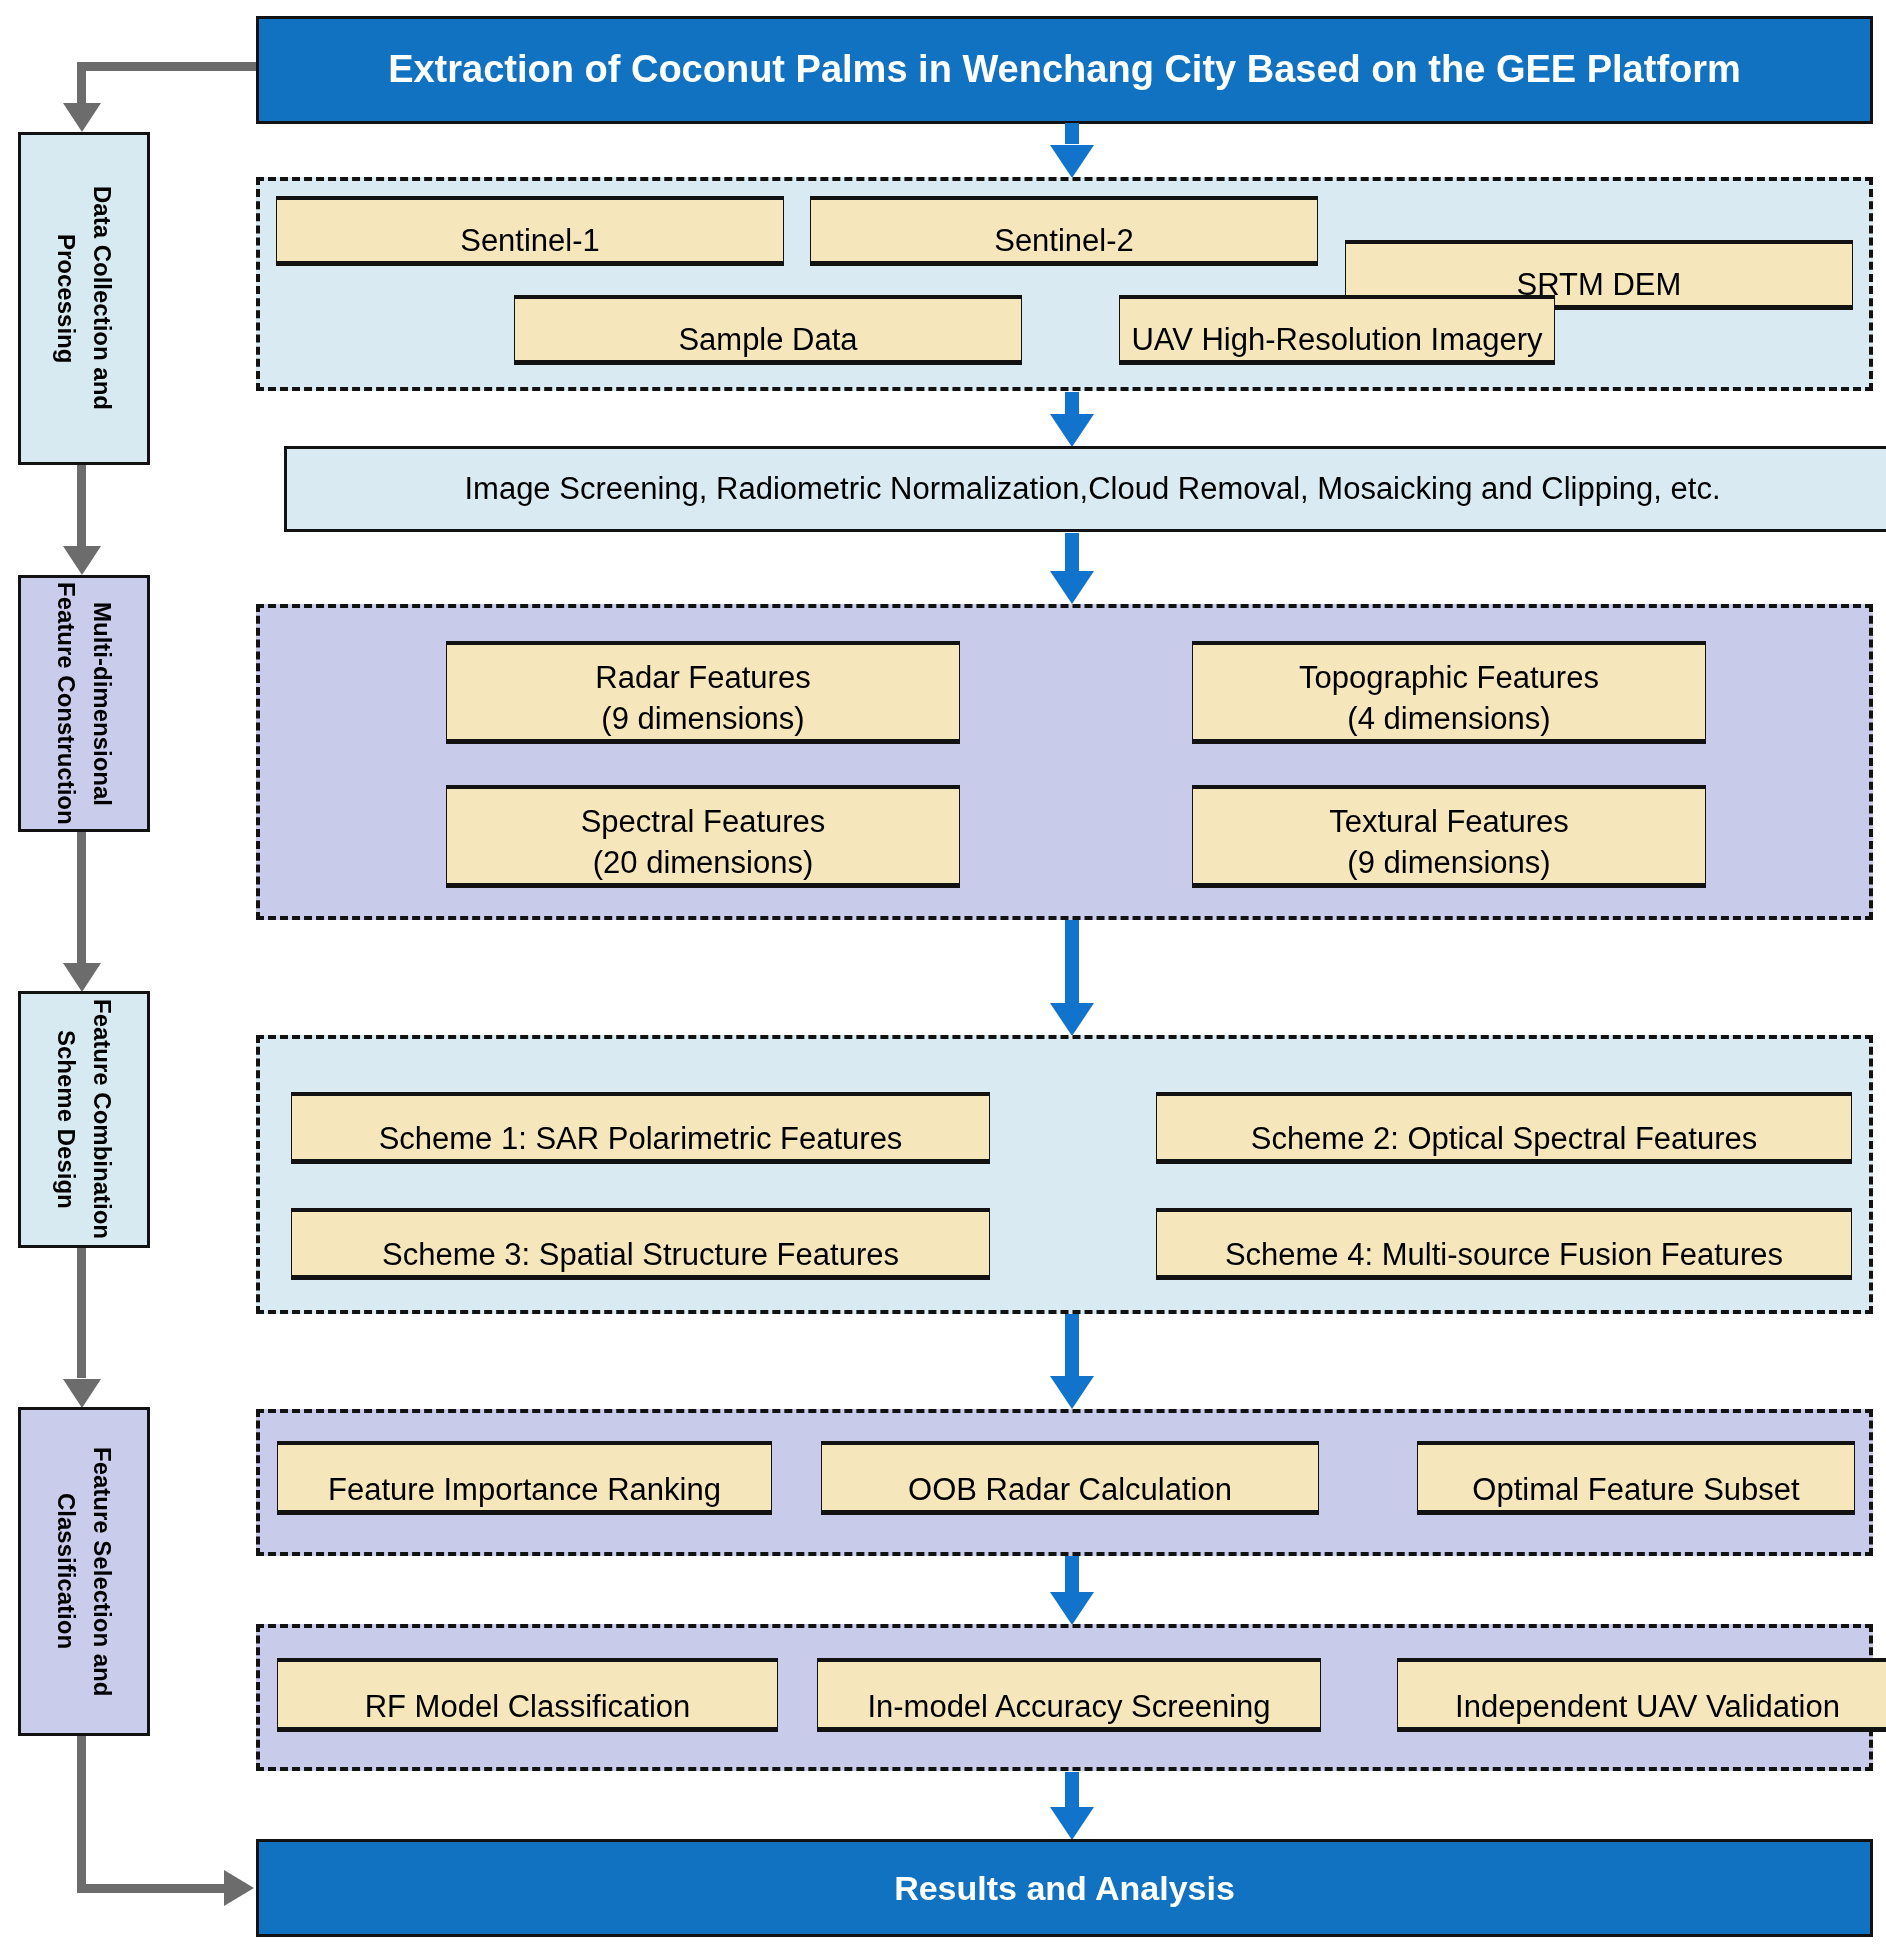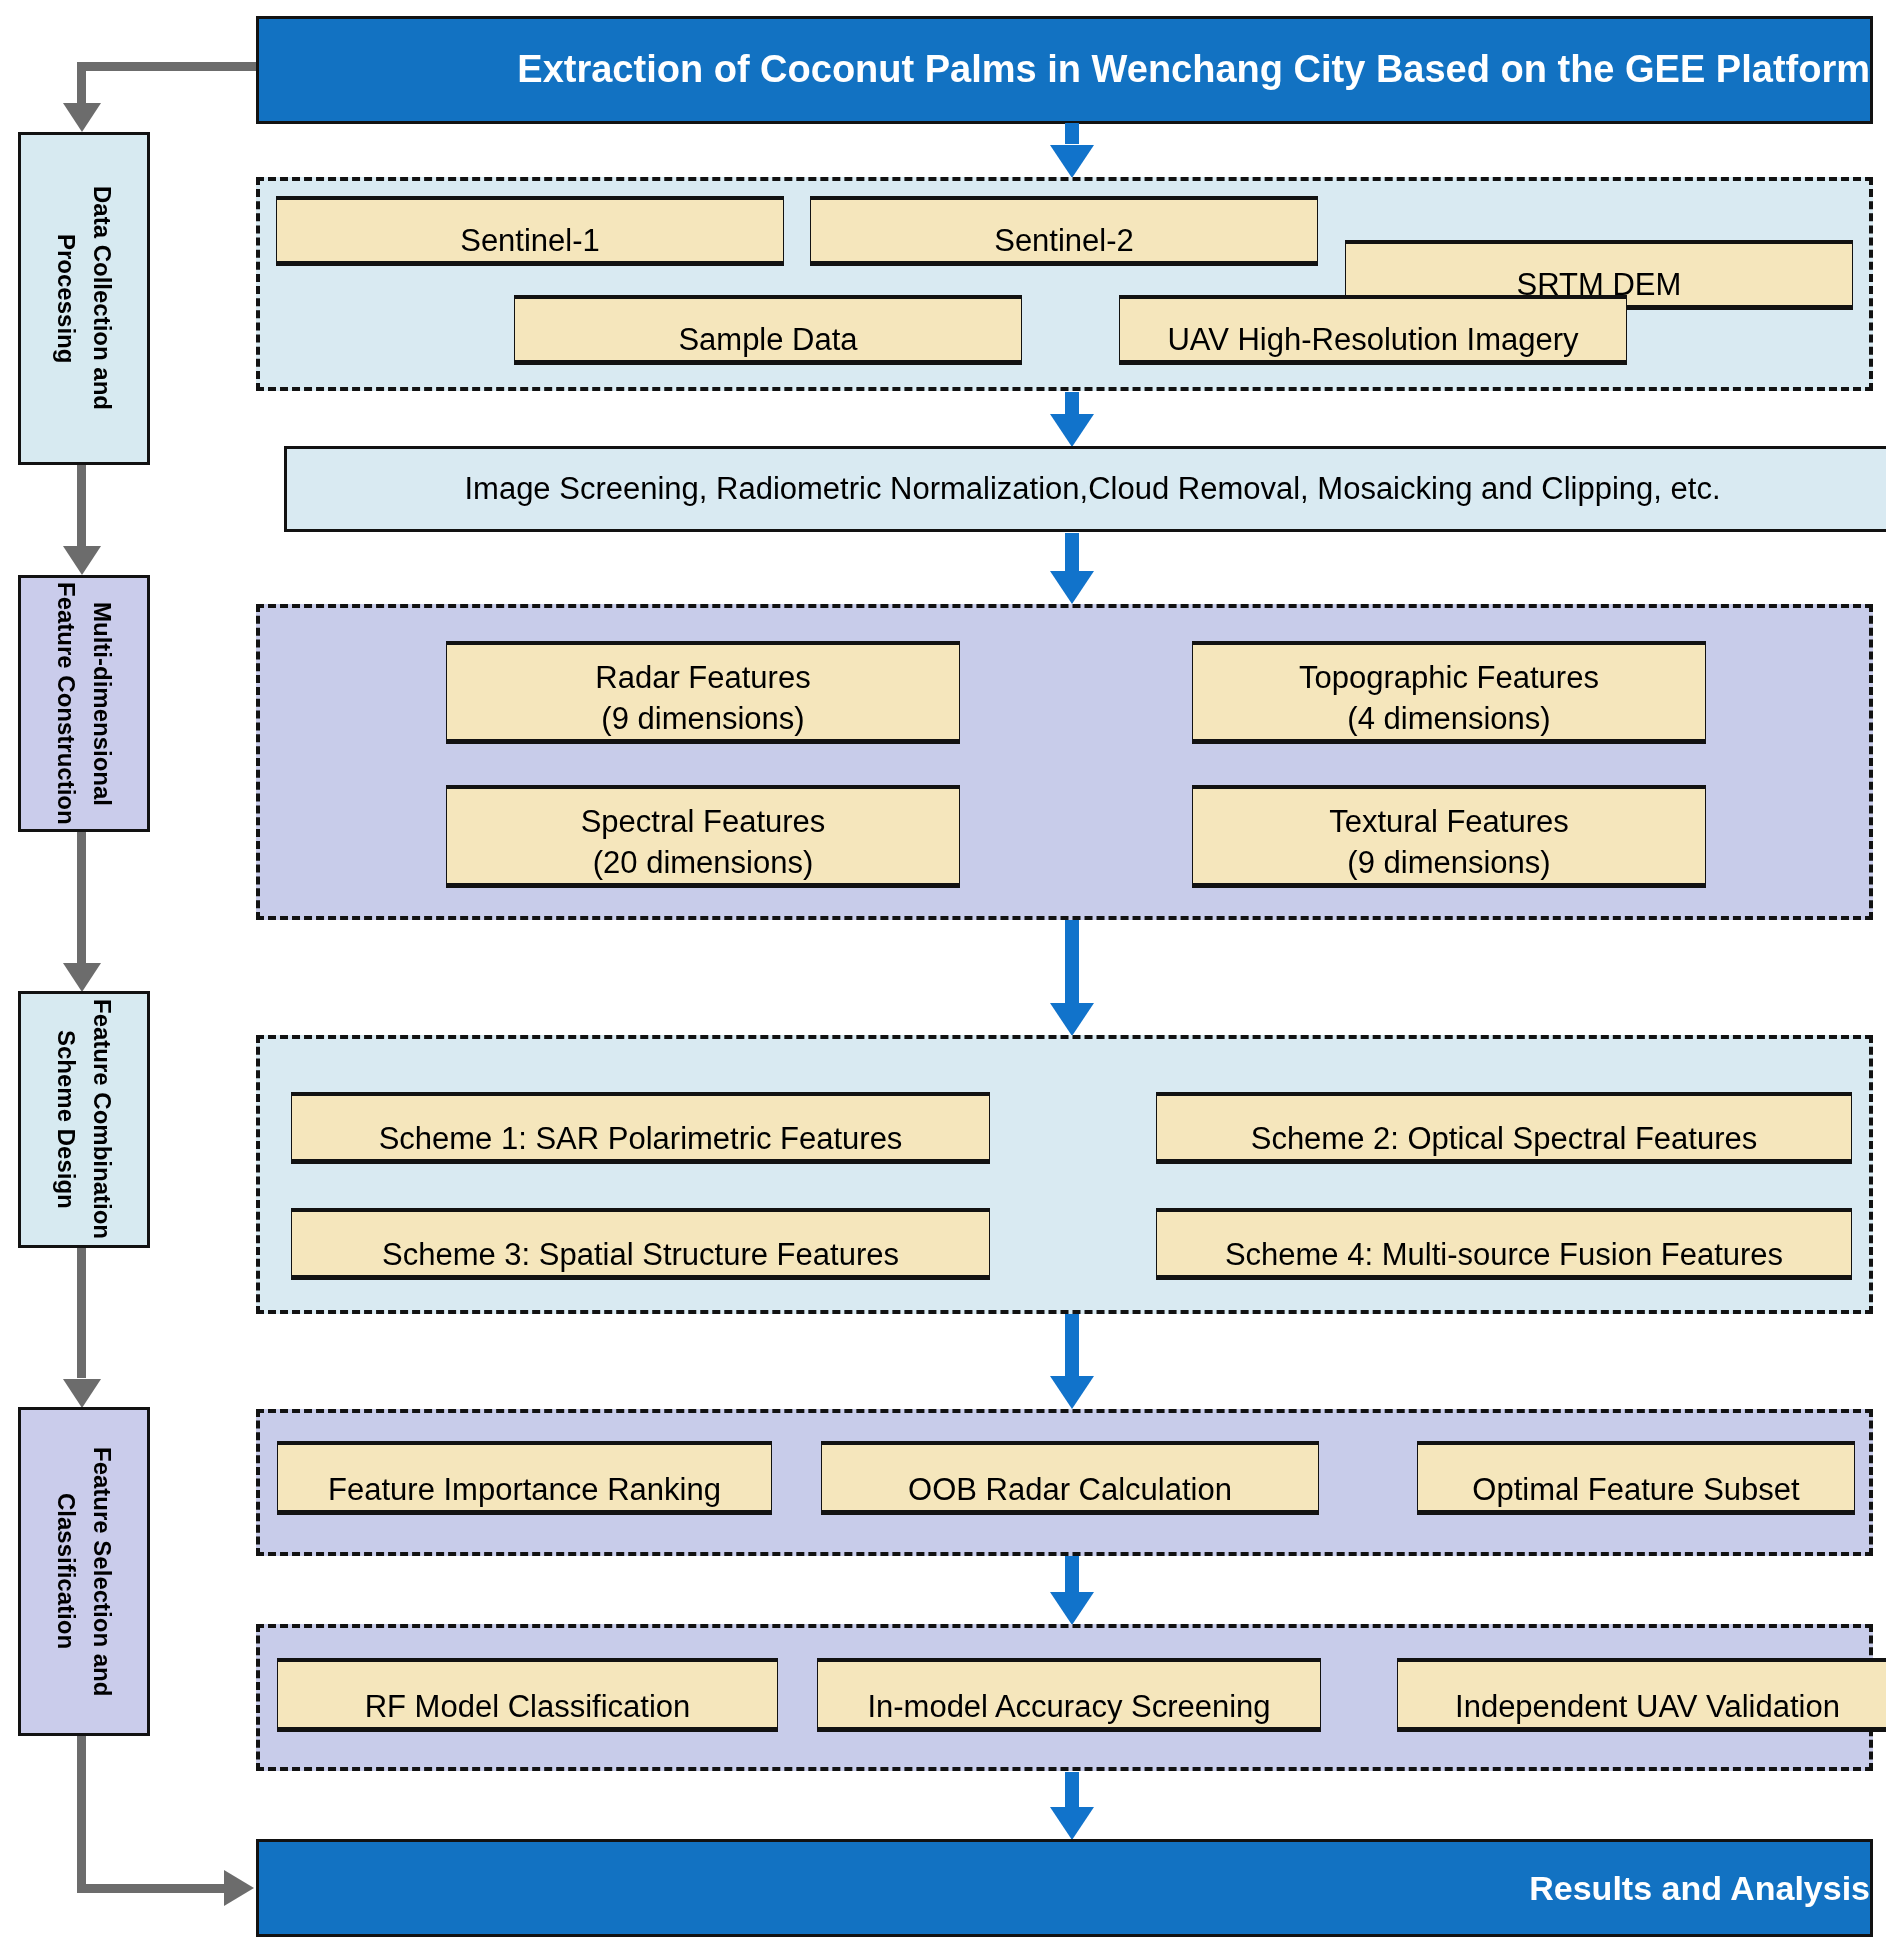--- a/index.html
+++ b/index.html
@@ -6,21 +6,21 @@
     --banner_blue:#1272C2; --arrow_blue:#1173CB; --connector_gray:#6C6C6C;
     --box_tan:#F5E6BC; --panel_light_blue:#D9EAF2; --panel_purple:#C8CCEA;
     --stage_light_blue:#D7EAF1; --stage_purple:#CACCEB;
     --line_black:#121212; --text_white:#FFFFFF; --text_black:#000000;
   }
   *{box-sizing:border-box;margin:0;padding:0;}
   body{background:#fff;font-family:"Liberation Sans",sans-serif;}
   .page{position:relative;width:1887px;height:1955px;background:#fff;overflow:hidden;}
 
   .banner{position:absolute;background:var(--banner_blue);border:3.8px solid var(--line_black);
-    display:flex;align-items:center;justify-content:flex-end;text-align:center;
+    display:flex;align-items:center;justify-content:center;text-align:center;
     color:var(--text_white);font-weight:bold;}
   .title-banner{font-size:38px;}
   .results-banner{font-size:34px;}
 
   .panel{position:absolute;border:4.4px dashed var(--line_black);}
   .panel.blue{background:var(--panel_light_blue);}
   .panel.purple{background:var(--panel_purple);}
 
   .bar{position:absolute;background:var(--panel_light_blue);border:3.1px solid var(--line_black);
     display:flex;align-items:center;justify-content:center;text-align:center;
@@ -103,21 +103,21 @@
   </div>
   <div class="box" style="left:810px;top:196px;width:508px;height:70px;">
     <span>Sentinel-2</span>
   </div>
   <div class="box" style="left:1345px;top:196px;width:508px;height:70px;margin-top:44px;">
     <span>SRTM DEM</span>
   </div>
   <div class="box" style="left:514px;top:295px;width:508px;height:70px;">
     <span>Sample Data</span>
   </div>
-  <div class="box" style="left:1119px;top:295px;width:508px;height:70px;">
+  <div class="box" style="left:1119px;top:295px;width:436px;height:70px;">
     <span>UAV High-Resolution Imagery</span>
   </div>
 
   <div class="vshaft" style="left:1065px;top:392px;height:22px;"></div>
   <div class="bhead-down" style="left:1050px;top:414px;"></div>
 
   <div class="bar" style="left:256px;top:446px;width:1617px;height:86px;">
     <span>Image Screening, Radiometric Normalization,Cloud Removal, Mosaicking and Clipping, etc.</span>
   </div>
 

